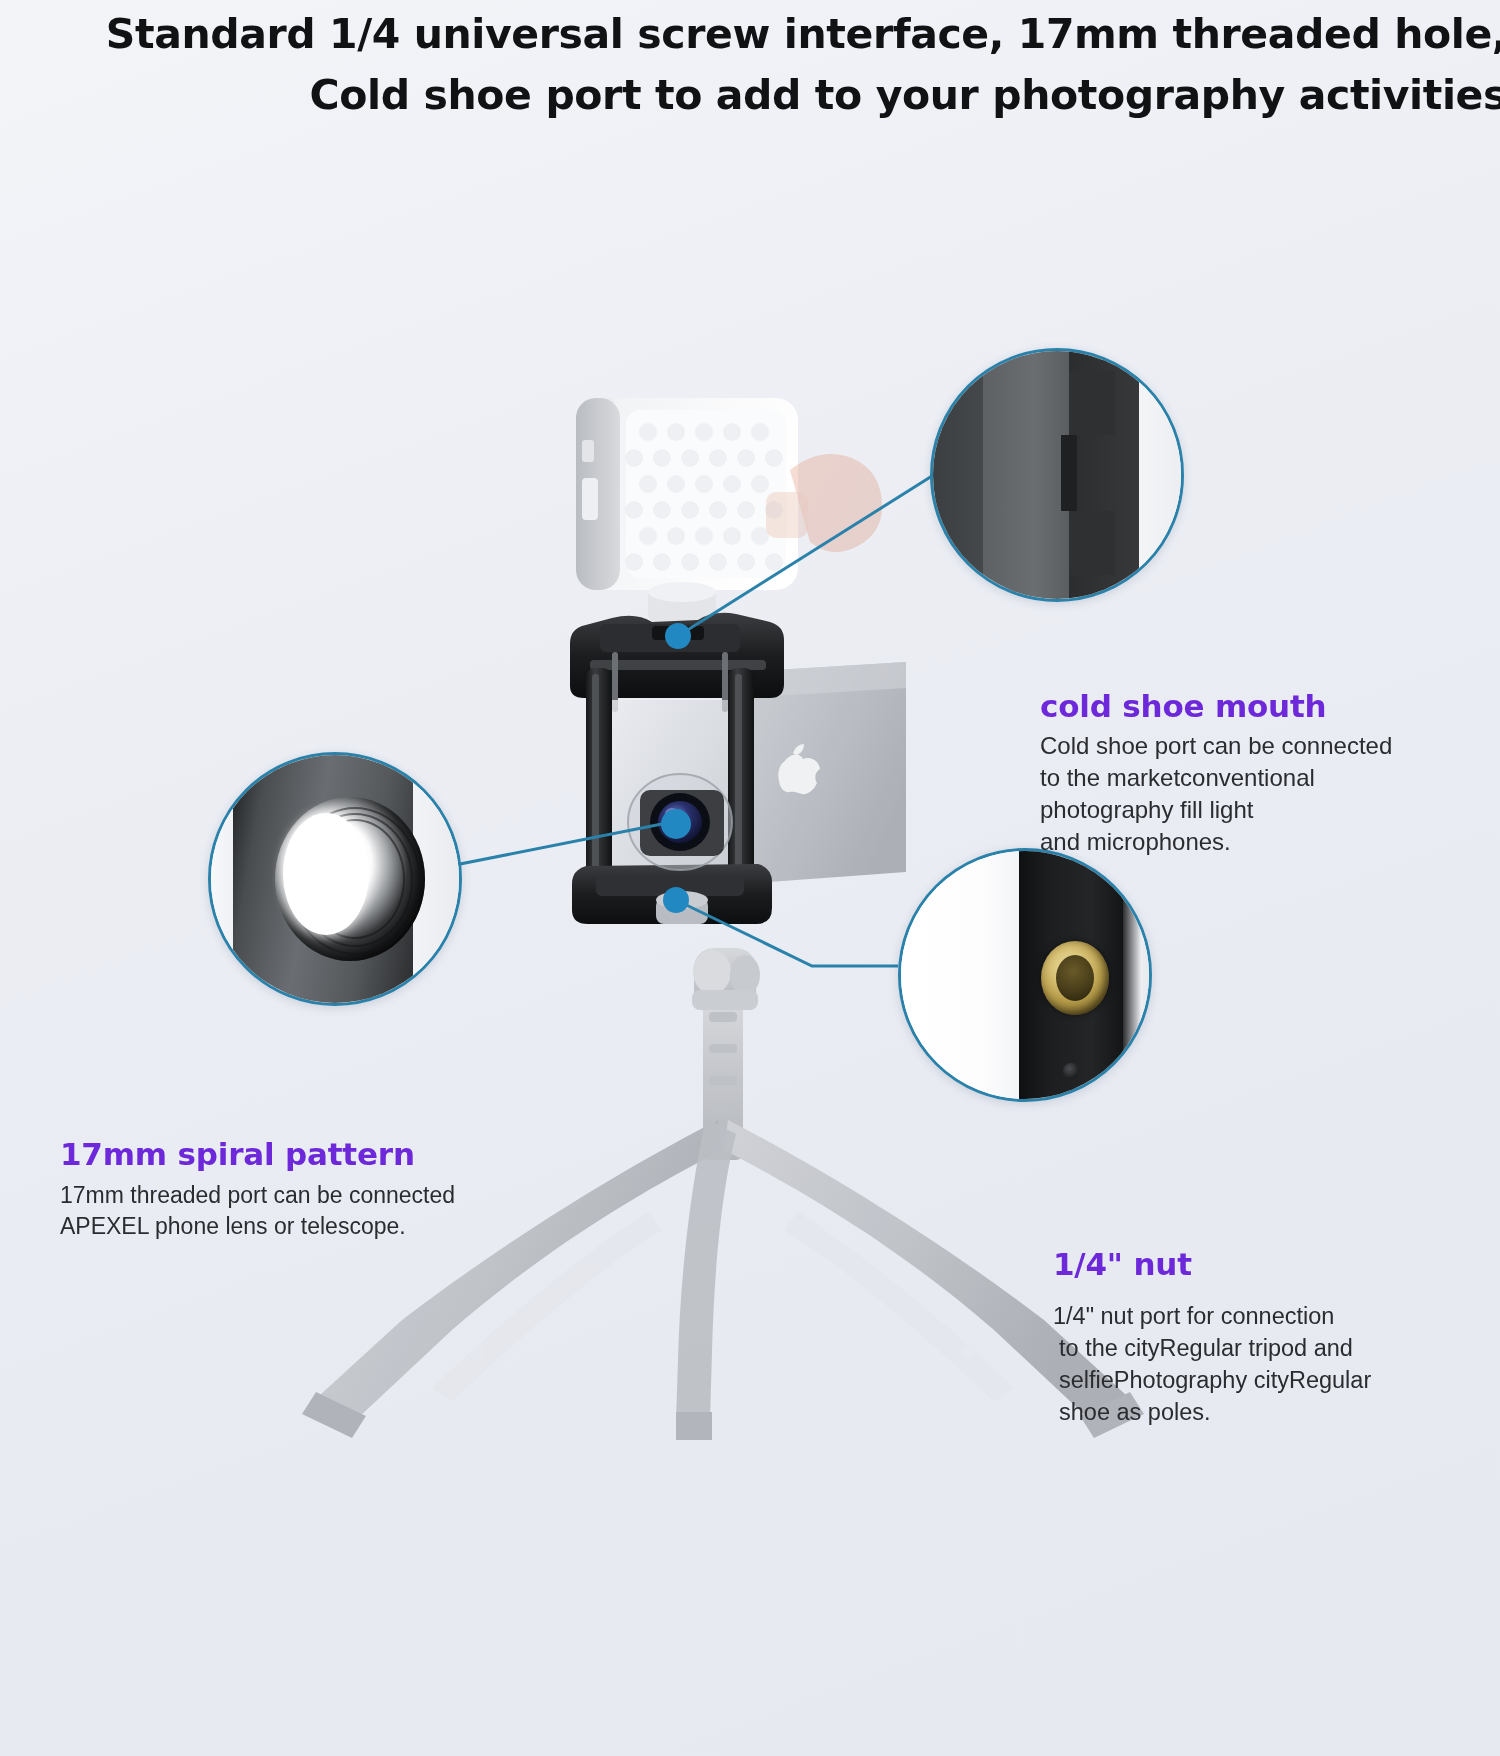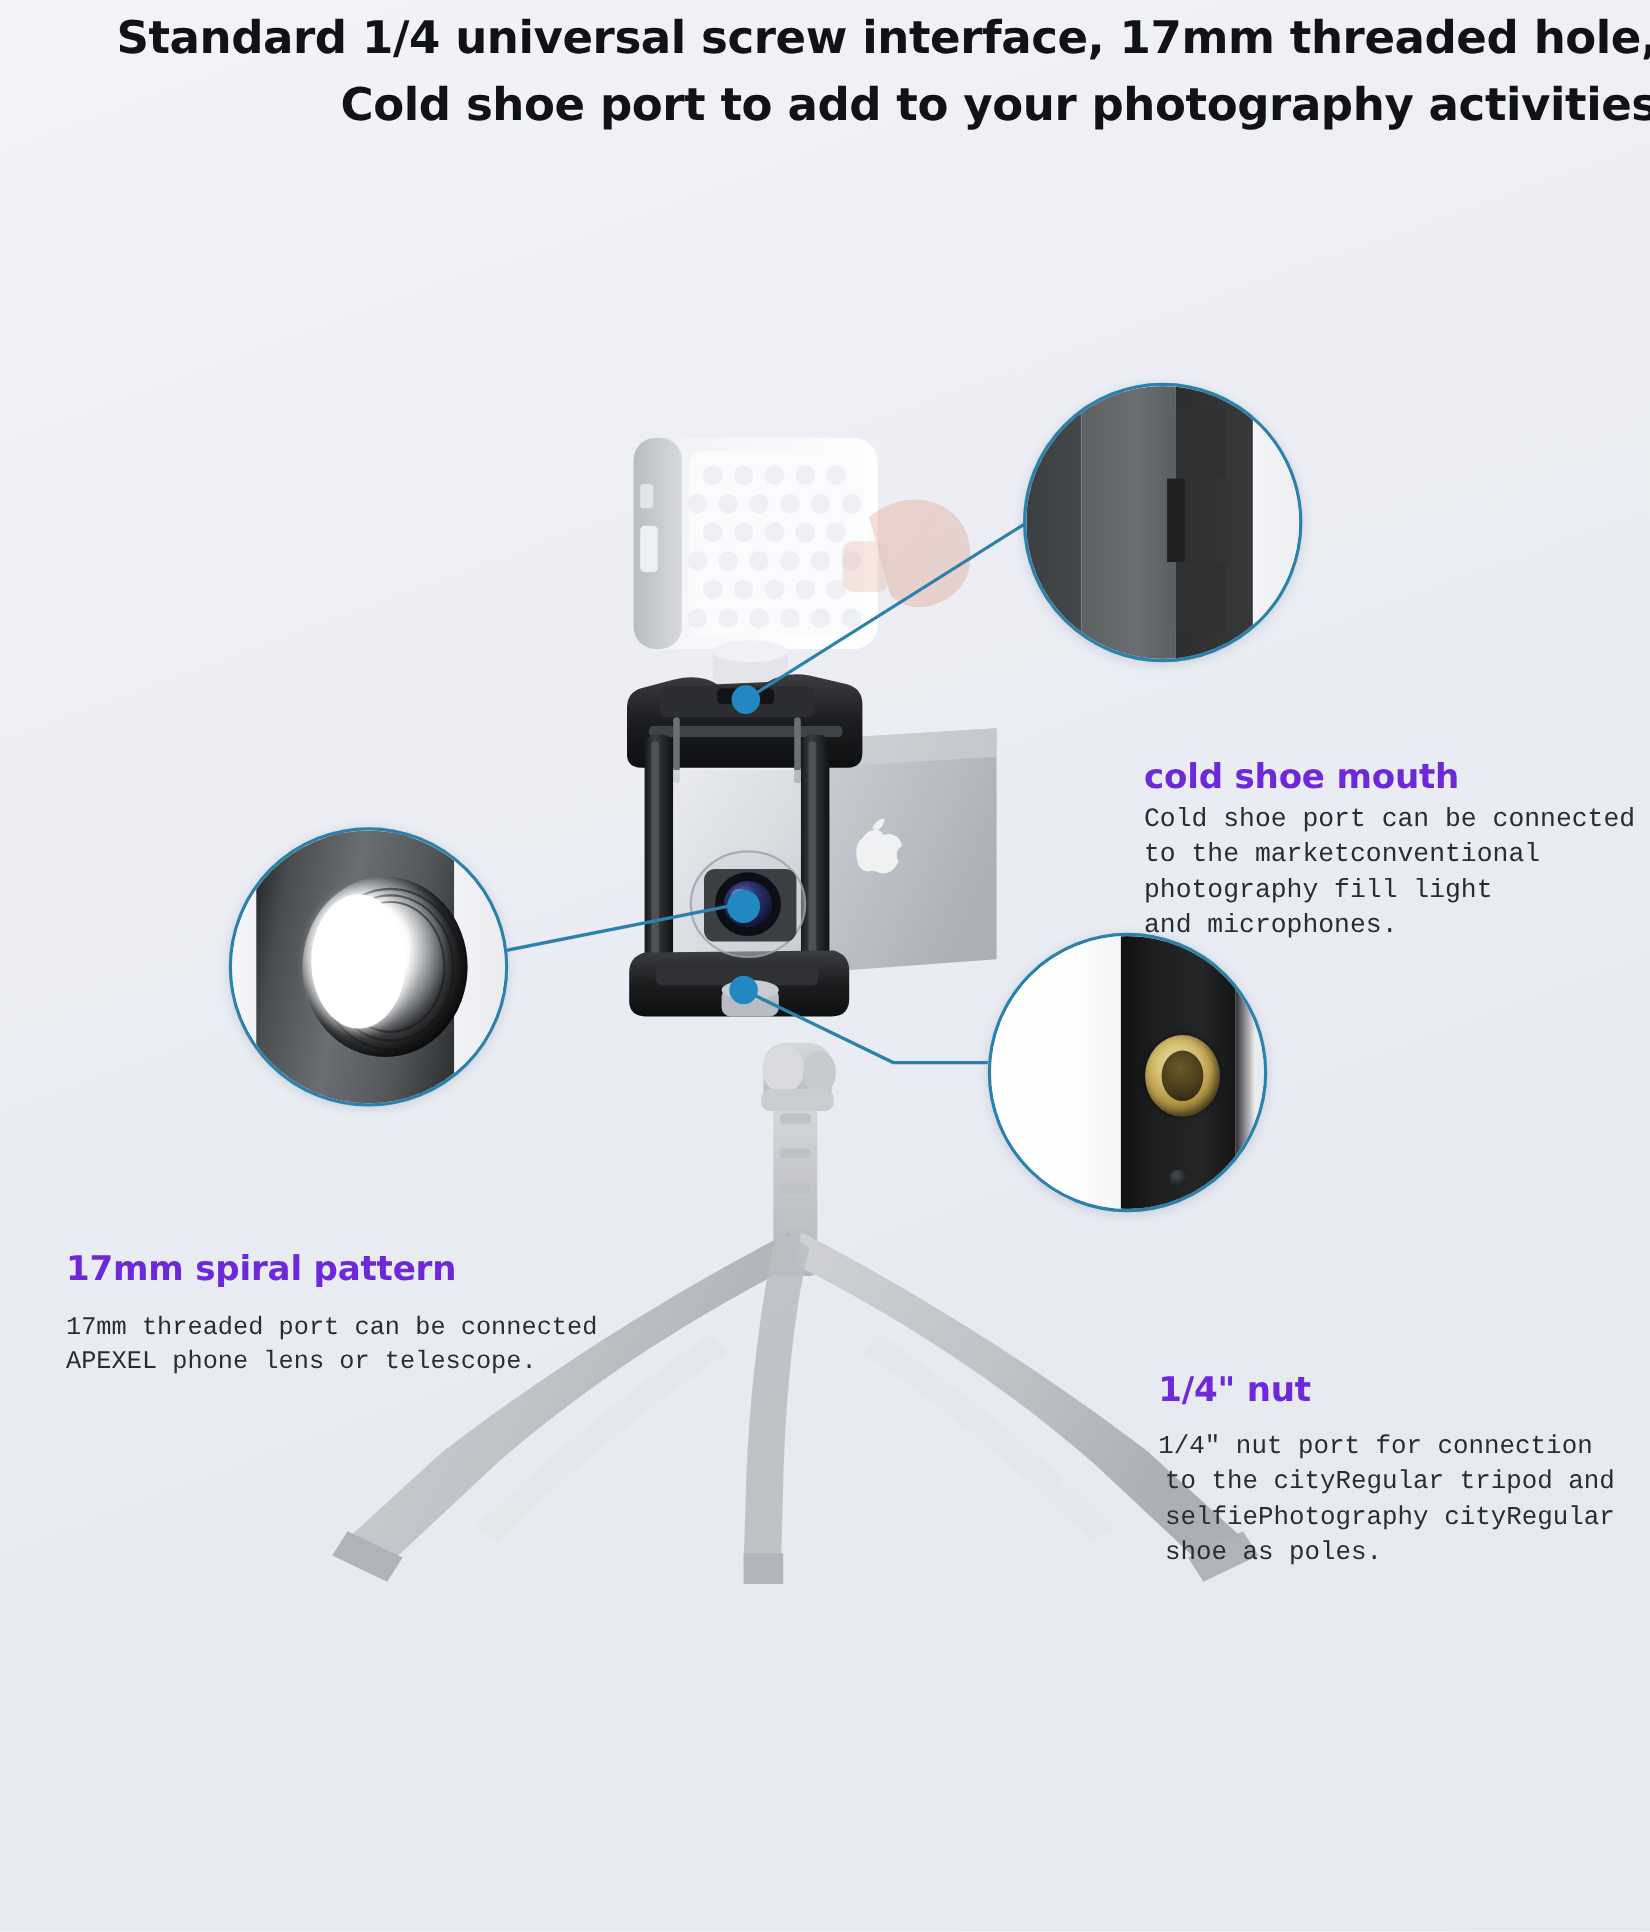--- a/index.html
+++ b/index.html
@@ -98,33 +98,33 @@
     margin:0 0 6px 0;
     font-family:"DejaVu Sans", sans-serif;
     font-weight:bold;
     font-size:31px;
     line-height:36px;
     color:#6d28d9;
     letter-spacing:-0.2px;
   }
   .tb p{
     margin:0;
-    font-family:Liberation Mono, monospace;
+    font-family:Liberation Sans, sans-serif;
     font-size:24px;
     line-height:32px;
     color:#2a2c30;
     font-weight:400;
   }
   .tb p span{display:block;white-space:nowrap;}
 
   .tb-coldshoe{left:1040px;top:688px;width:420px;}
   .tb-spiral{left:60px;top:1136px;width:470px;}
   .tb-nut{left:1053px;top:1246px;width:430px;}
   .tb-nut h3{margin-bottom:18px;}
-  .tb-spiral h3{margin-bottom:20px;}
+  .tb-spiral h3{margin-bottom:8px;}
   .tb-spiral p{font-size:23px;line-height:31px;}
   .tb-nut p{font-size:23.5px;line-height:32px;}
   .tb-nut p span:not(:first-child){padding-left:6px;}
 </style>
 </head>
 <body>
 
 <div class="headline">
   <span class="hl">Standard 1/4 universal screw interface, 17mm threaded hole,</span>
   <span class="hl">Cold shoe port to add to your photography activities</span>

